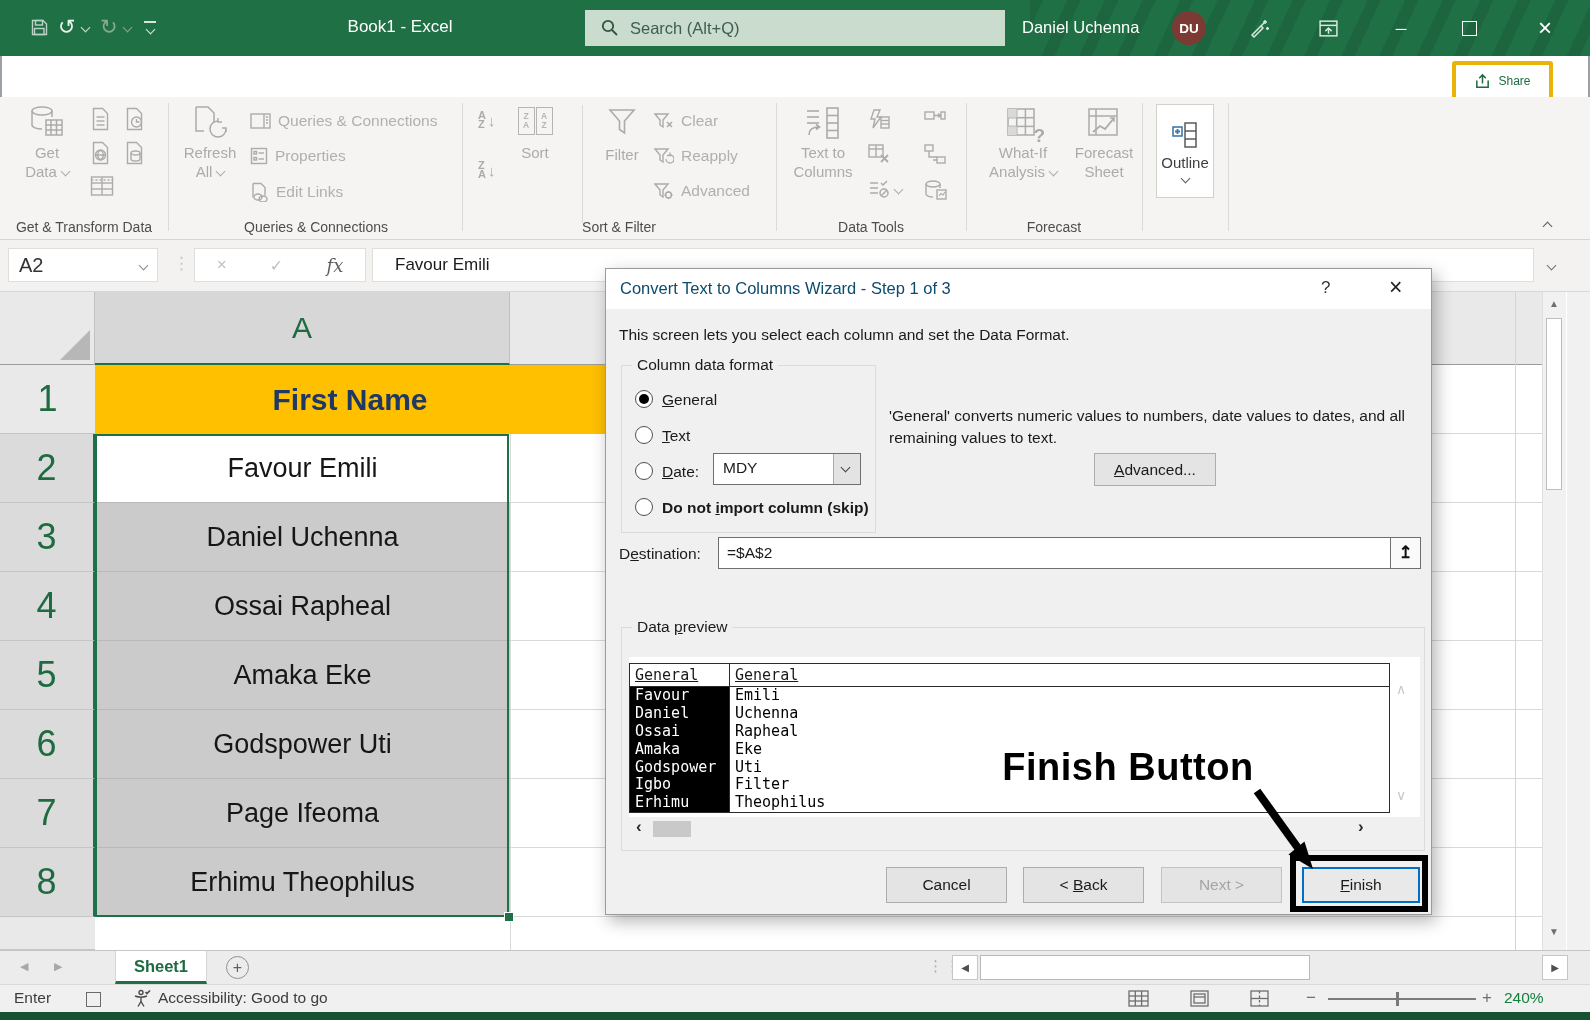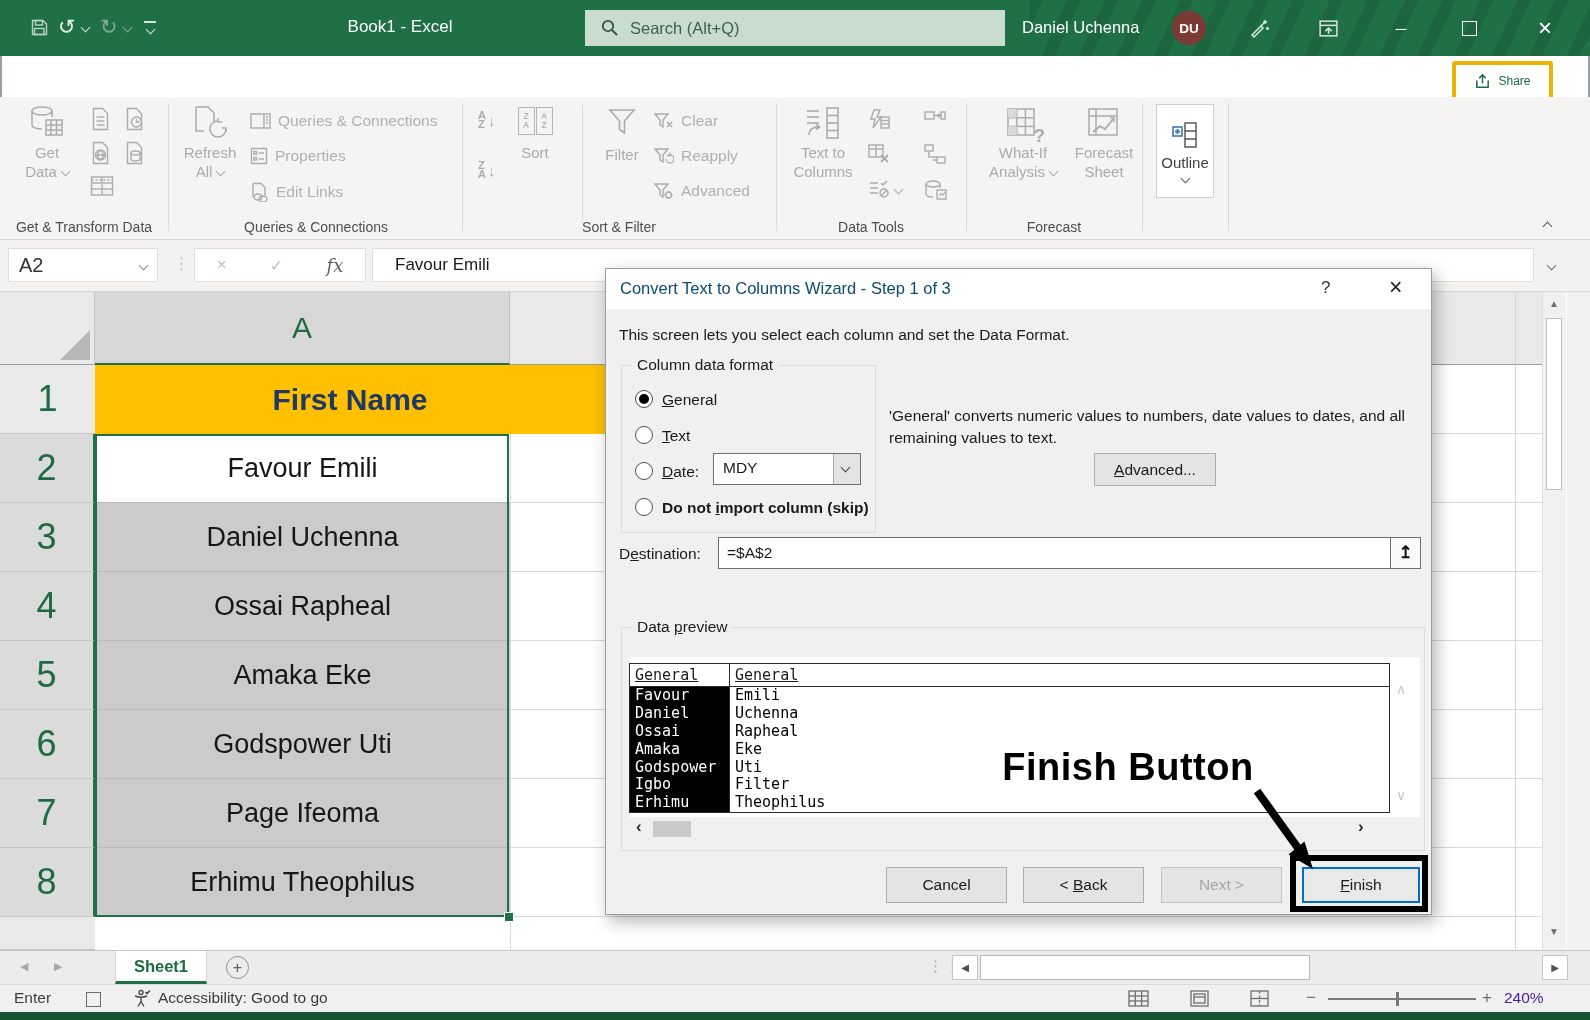--- a/index.html
+++ b/index.html
@@ -540,21 +540,21 @@
       <svg width="19" height="17" viewBox="0 0 19 17" fill="none" stroke="#6E6E6E" stroke-width="1.3">
           <rect x="1" y="1" width="17" height="15"></rect>
           <line x1="9.5" y1="1" x2="9.5" y2="16" stroke-dasharray="2.5,2"></line>
           <line x1="1" y1="8.5" x2="18" y2="8.5"></line>
         </svg>
     </span>
     <span class="abs" style="left:1306px;top:3px;font-size:17px;color:#6E6E6E;">−</span>
     <span class="abs" style="left:1328px;top:13px;width:148px;height:2px;background:#7A7A7A;display:inline-block;"></span>
     <span class="abs" style="left:1396px;top:7px;width:3px;height:14px;background:#7A7A7A;display:inline-block;"></span>
     <span class="abs" style="left:1482px;top:3px;font-size:17px;color:#6E6E6E;">+</span>
-    <span class="abs" style="left:1504px;top:4px;color:#4c1d95;">240%</span>
+    <span class="abs" style="left:1504px;top:4px;color:#15803d;">240%</span>
   </div>
   <div class="abs bottomstrip"></div>
 
   <div class="abs dialog">
     <div class="dlg-title">
       <span style="position:absolute;left:14px;top:10px;font-size:16.5px;color:#0c4a6e;">Convert Text to Columns Wizard - Step 1 of 3</span>
       <span style="position:absolute;left:715px;top:9px;font-size:17px;color:#333;">?</span>
       <span style="position:absolute;left:783px;top:5px;font-size:23px;color:#222;">×</span>
     </div>
     <div style="position:absolute;left:13px;top:57px;">This screen lets you select each column and set the Data Format.</div>

